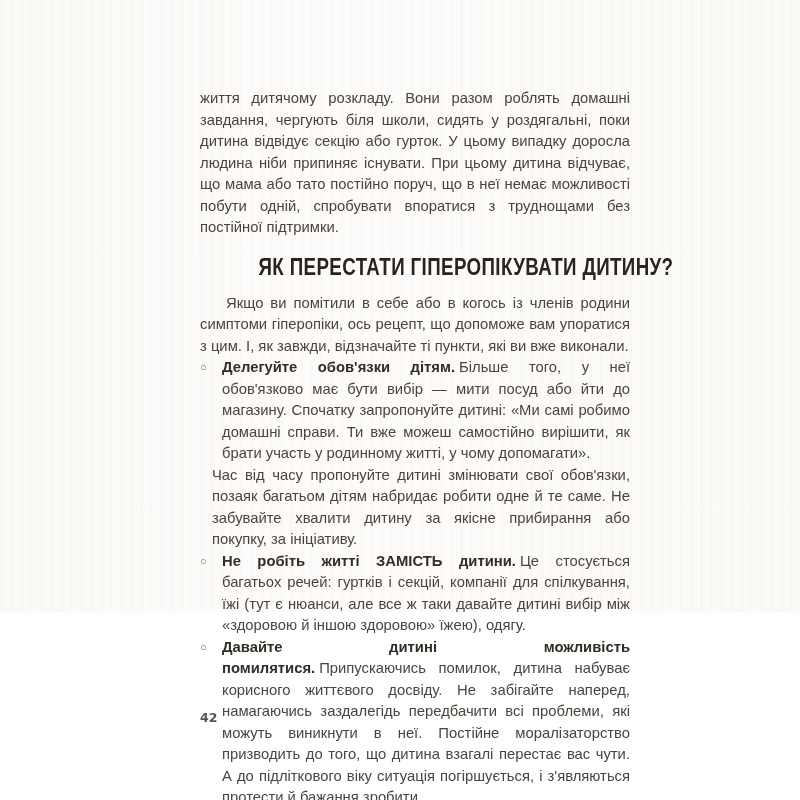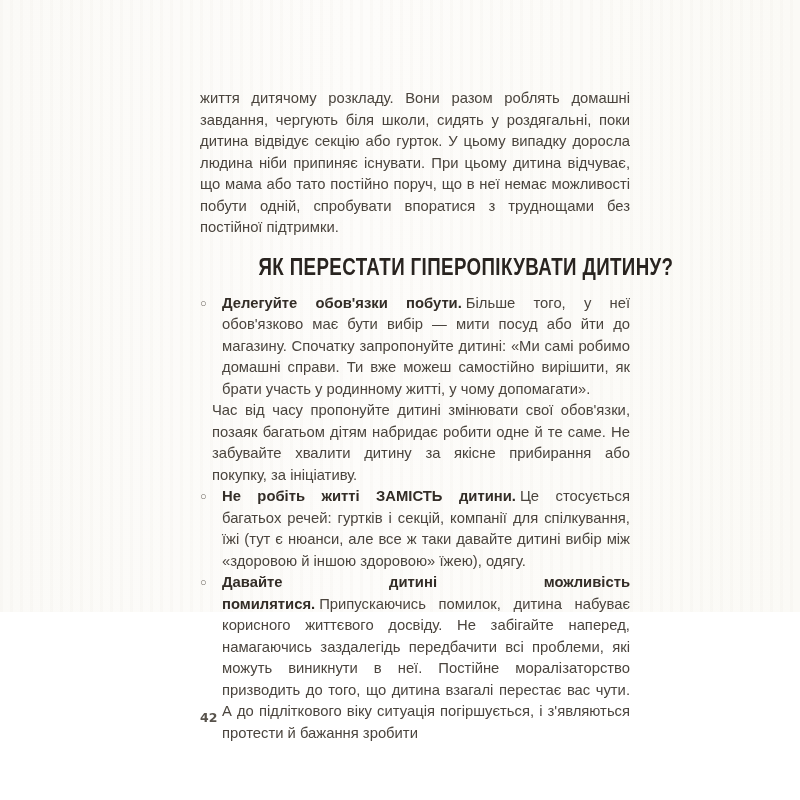--- a/index.html
+++ b/index.html
@@ -79,26 +79,27 @@
 </head>
 <body>
 
 <div class="page">
   <div class="content">
 
     <p class="para">життя дитячому розкладу. Вони разом роблять домашні завдання, чергують біля школи, сидять у роздягальні, поки дитина відвідує секцію або гурток. У цьому випадку доросла людина ніби припиняє існувати. При цьому дитина відчуває, що мама або тато постійно поруч, що в неї немає можливості побути одній, спробувати впоратися з труднощами без постійної підтримки.</p>
 
     <h1 class="chapter-heading"><span class="squeeze">ЯК ПЕРЕСТАТИ ГІПЕРОПІКУВАТИ ДИТИНУ?</span></h1>
 
+    <p class="para indent">Якщо ви помітили в себе або в когось із членів родини симптоми гіперопіки, ось рецепт, що допоможе вам упоратися з цим. І, як завжди, відзначайте ті пункти, які ви вже виконали.</p>
 
     <ul class="bullet-list">
 
       <li class="bullet-item">
         <span class="bullet-marker">○</span>
-        <span class="bullet-body"><span class="bold-lead">Делегуйте обов'язки побути.</span><span>Більше того, у неї обов'язково має бути вибір — мити посуд або йти до магазину. Спочатку запропонуйте дитині: «Ми самі робимо домашні справи. Ти вже можеш самостійно вирішити, як брати участь у родинному житті, у чому допомагати».</span></span>
+        <span class="bullet-body"><span class="bold-lead">Делегуйте обов'язки дітям.</span><span>Більше того, у неї обов'язково має бути вибір — мити посуд або йти до магазину. Спочатку запропонуйте дитині: «Ми самі робимо домашні справи. Ти вже можеш самостійно вирішити, як брати участь у родинному житті, у чому допомагати».</span></span>
       </li>
       <li class="para bullet-extra">Час від часу пропонуйте дитині змінювати свої обов'язки, позаяк багатьом дітям набридає робити одне й те саме. Не забувайте хвалити дитину за якісне прибирання або покупку, за ініціативу.</li>
 
       <li class="bullet-item">
         <span class="bullet-marker">○</span>
         <span class="bullet-body"><span class="bold-lead">Не робіть житті ЗАМІСТЬ дитини.</span><span>Це стосується багатьох речей: гуртків і секцій, компанії для спілкування, їжі (тут є нюанси, але все ж таки давайте дитині вибір між «здоровою й іншою здоровою» їжею), одягу.</span></span>
       </li>
 
       <li class="bullet-item">
         <span class="bullet-marker">○</span>

